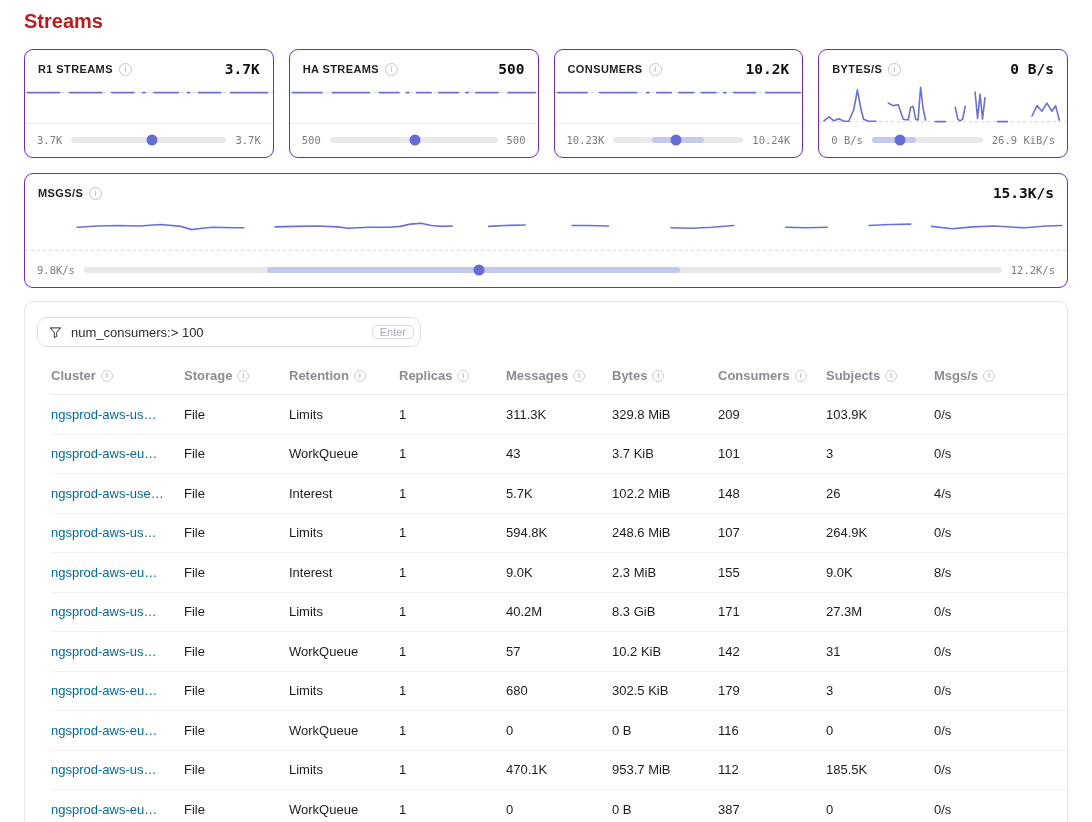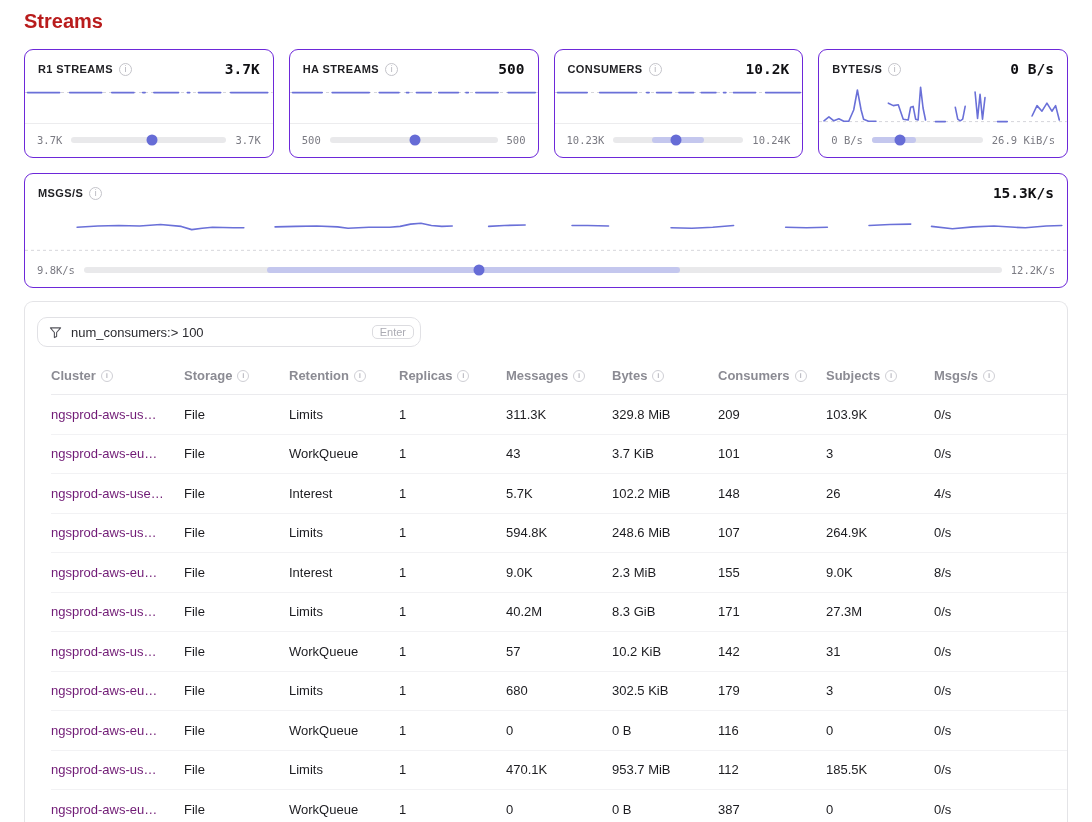--- a/index.html
+++ b/index.html
@@ -49,21 +49,21 @@
   .key-hint { font-size:11px; color:#ababb3; border:1px solid #dcdce0; border-radius:5px; padding:0 7px; white-space:nowrap; }
 
   .grid-table { padding-left:26px; }
   .t-head, .t-row { display:grid; grid-template-columns:133px 105px 110px 107px 106px 106px 108px 108px 1fr; align-items:center; }
   .t-head { height:38px; border-bottom:1px solid #ebebee; }
   .hcell { display:flex; align-items:center; font-size:13px; font-weight:700; color:#8b8b93; white-space:nowrap; }
   .hcell .info-i { width:12px; height:12px; font-size:8px; line-height:10px; margin-left:5px; border-color:#cfcfd5; color:#bcbcc3; }
   .t-row { height:39.5px; border-bottom:1px solid #f2f2f4; font-size:13px; color:#1c1c20; }
   .cell { white-space:nowrap; overflow:hidden; text-overflow:ellipsis; padding-right:12px; }
   .cluster-link {
-    color:#701a75; text-decoration:underline; text-decoration-color:#bdbdc4;
+    color:#0369a1; text-decoration:underline; text-decoration-color:#bdbdc4;
     text-underline-offset:3px; cursor:pointer;
   }
 </style>
 </head>
 <body>
 
 <div class="page">
   <h1 class="page-title">Streams</h1>
 
   <div class="cards-row" id="cardsRow">

